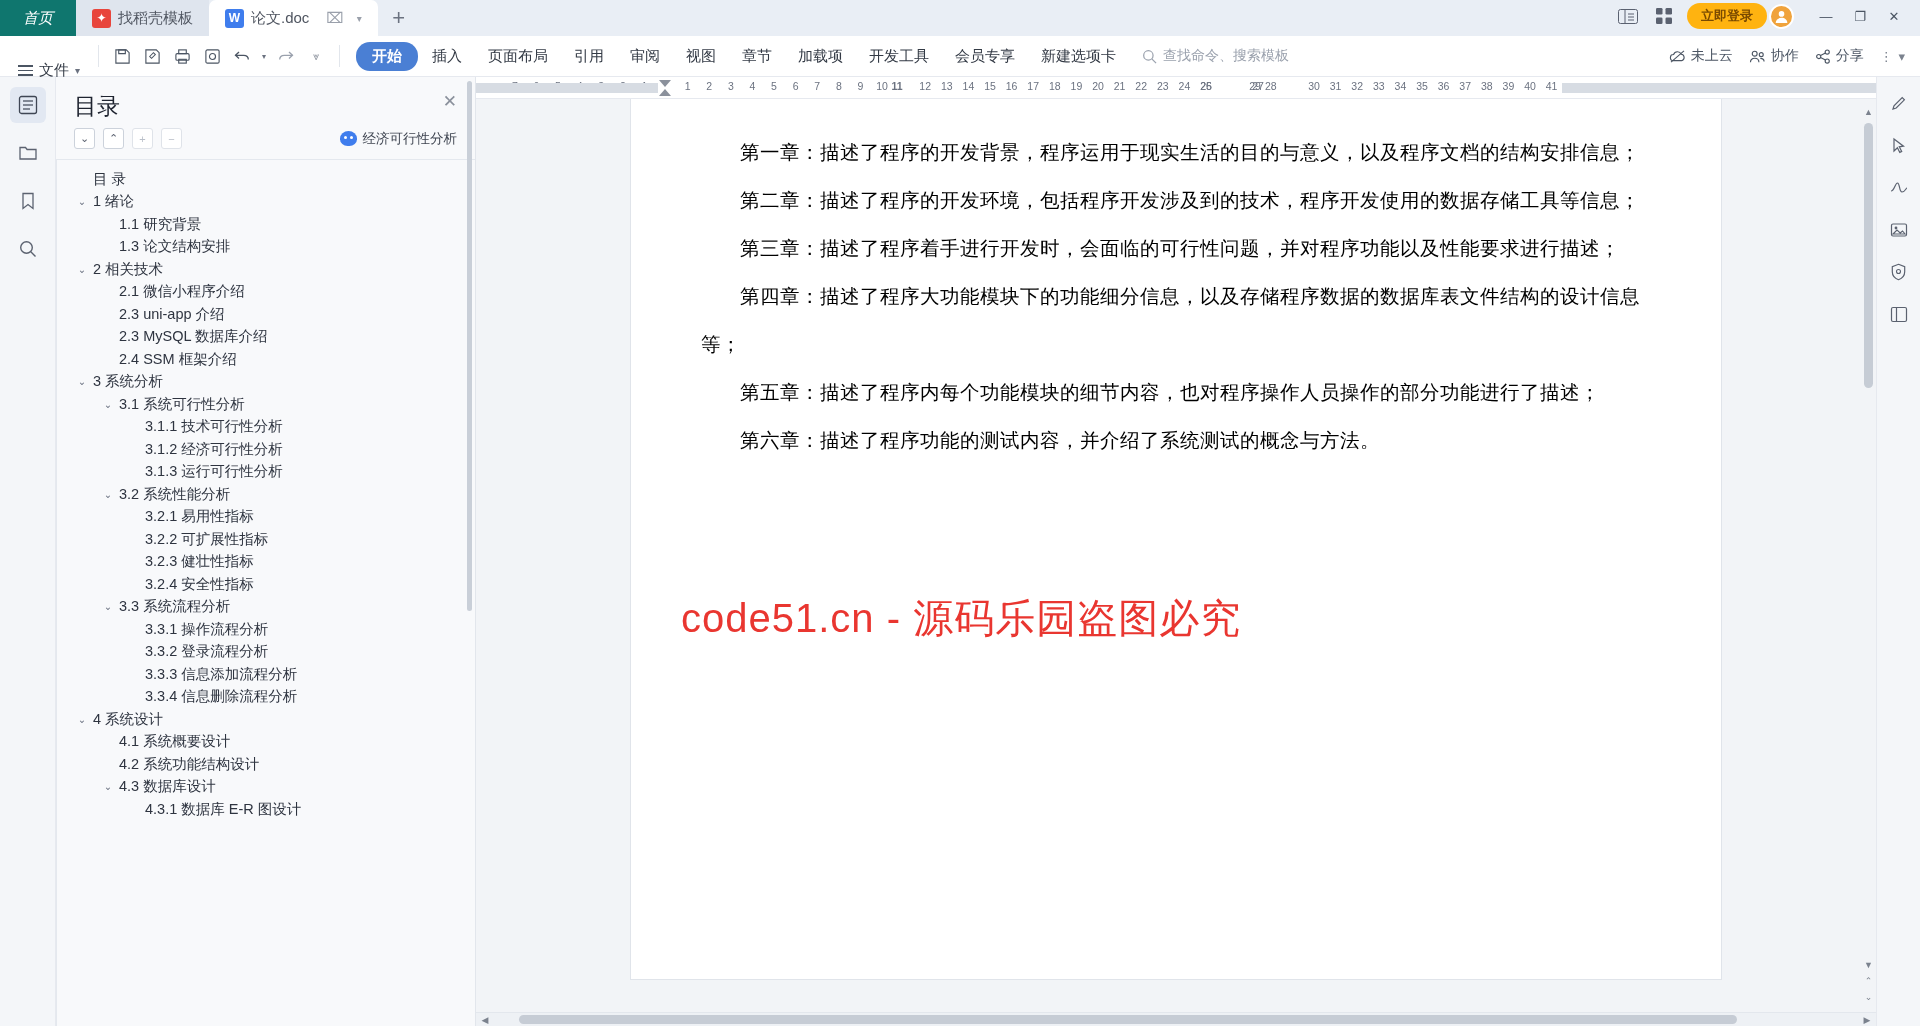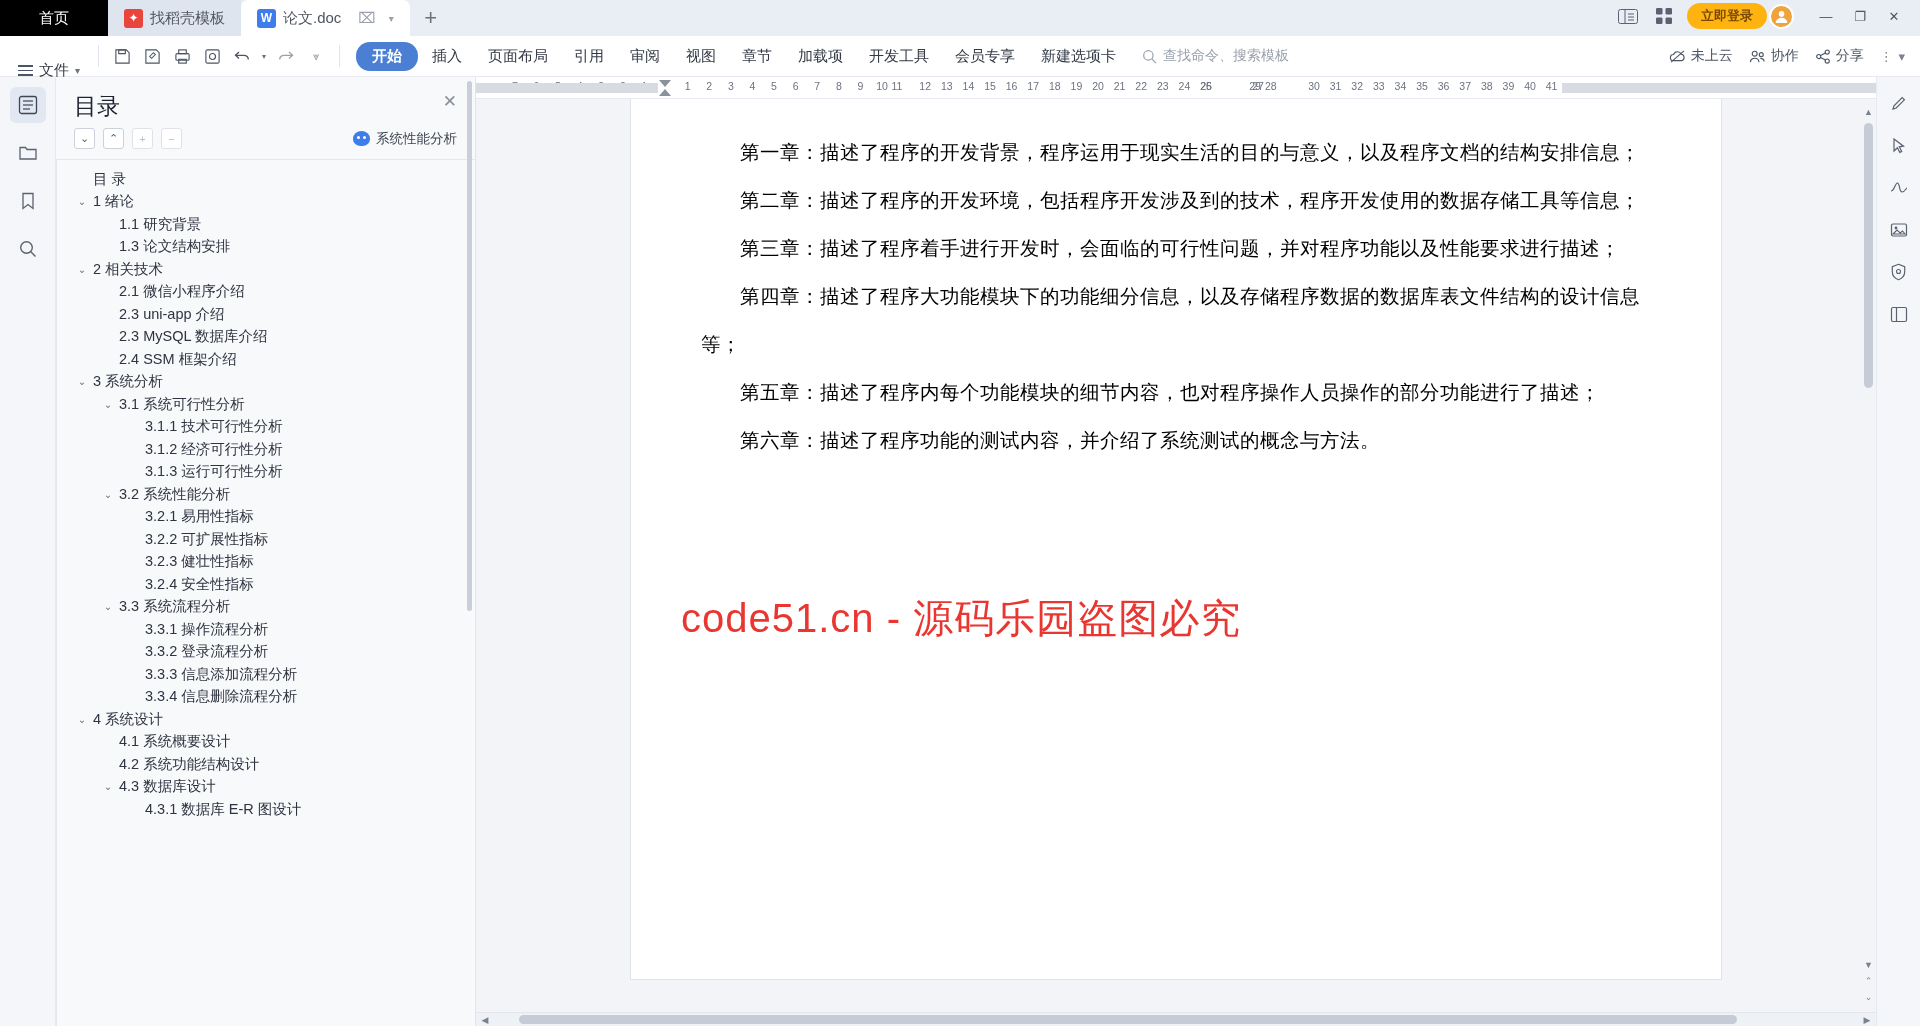--- a/index.html
+++ b/index.html
@@ -3,21 +3,21 @@
 <meta charset="utf-8">
 <style>
   * { box-sizing: border-box; margin:0; padding:0; }
   html,body { width:1920px; height:1026px; overflow:hidden;
     font-family:"Liberation Sans","DejaVu Sans",sans-serif; background:#fff; }
 
   
   .titlebar { height:36px; background:#e9eef5; display:flex; align-items:flex-end; position:relative; }
   .tab { height:36px; display:flex; align-items:center; gap:7px; padding:0 16px;
          font-size:15px; color:#4f5560; position:relative; cursor:default; }
-  .tab.home { background:#000000; color:#fff; width:108px; justify-content:center; font-size:15px; }
+  .tab.home { background:#0f766e; color:#fff; width:76px; justify-content:center; font-size:15px;font-style:italic; }
   .tab.inactive { background:#dfe5ee; }
   .tab.active { background:#fff; border-top-left-radius:7px; border-top-right-radius:7px; }
   .tab .tabicon { width:19px; height:19px; border-radius:3px; display:inline-flex;
                   align-items:center; justify-content:center; color:#fff; font-size:12px; font-weight:bold;}
   .tab .ico-dao { background:#e8453c; }
   .tab .ico-w   { background:#3f7ded; }
   .tab .tclose { margin-left:10px; font-size:15px; color:#9aa0ab; }
   .tab .tdrop  { margin-left:6px; font-size:10px; color:#9aa0ab; }
   .newtab { width:42px; height:36px; display:flex; align-items:center; justify-content:center;
             font-size:22px; color:#6b7280; background:transparent; }
@@ -337,21 +337,21 @@
           <span>⌃</span>
         </div>
       <div class="tbtn dim">
           <span>+</span>
         </div>
       <div class="tbtn dim">
           <span>−</span>
         </div>
       <div class="smart">
         <span class="bub"></span>
-        <span>系统性能分析</span>
+        <span>经济可行性分析</span>
       </div>
     </div>
     <div class="toc-list" id="toc-list">
         <div class="tocrow" style="padding-left: 18px;">
           <span class="arw"></span>
           <span class="lbl">目  录</span>
         </div>
         <div class="tocrow" style="padding-left: 18px;">
           <span class="arw">⌄</span>
           <span class="lbl">1  绪论</span>
@@ -481,21 +481,21 @@
           <span class="rnum" style="left: 211.6px;">1</span>
           <span class="rnum" style="left: 233.2px;">2</span>
           <span class="rnum" style="left: 254.8px;">3</span>
           <span class="rnum" style="left: 276.4px;">4</span>
           <span class="rnum" style="left: 298px;">5</span>
           <span class="rnum" style="left: 319.6px;">6</span>
           <span class="rnum" style="left: 341.2px;">7</span>
           <span class="rnum" style="left: 362.8px;">8</span>
           <span class="rnum" style="left: 384.4px;">9</span>
           <span class="rnum" style="left: 406px;">10</span>
-          <span class="rnum" style="left: 421px;">11</span>
+          <span class="rnum" style="left: 421px; font-weight: bold;">11</span>
           <span class="rnum" style="left: 449.2px;">12</span>
           <span class="rnum" style="left: 470.8px;">13</span>
           <span class="rnum" style="left: 492.4px;">14</span>
           <span class="rnum" style="left: 514px;">15</span>
           <span class="rnum" style="left: 535.6px;">16</span>
           <span class="rnum" style="left: 557.2px;">17</span>
           <span class="rnum" style="left: 578.8px;">18</span>
           <span class="rnum" style="left: 600.4px;">19</span>
           <span class="rnum" style="left: 622px;">20</span>
           <span class="rnum" style="left: 643.6px;">21</span>

